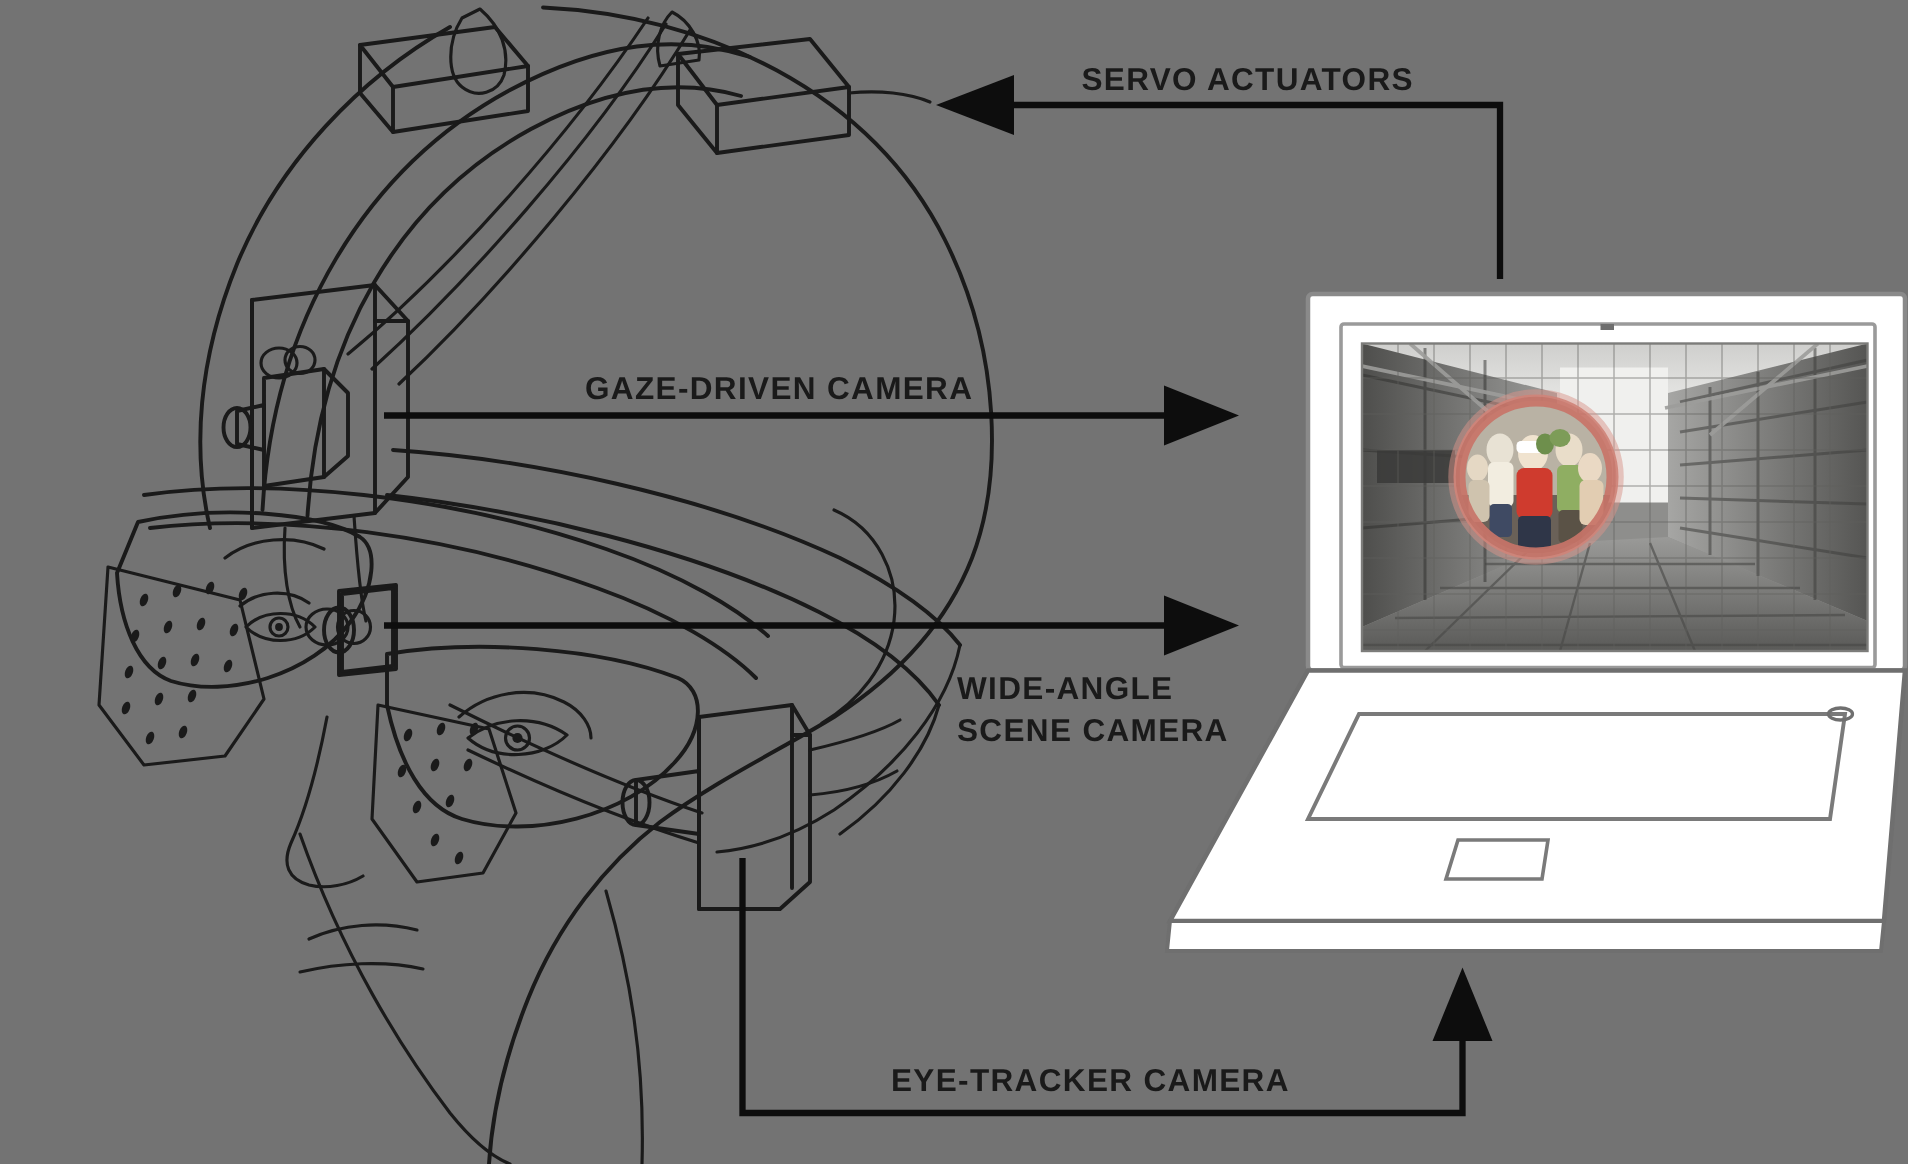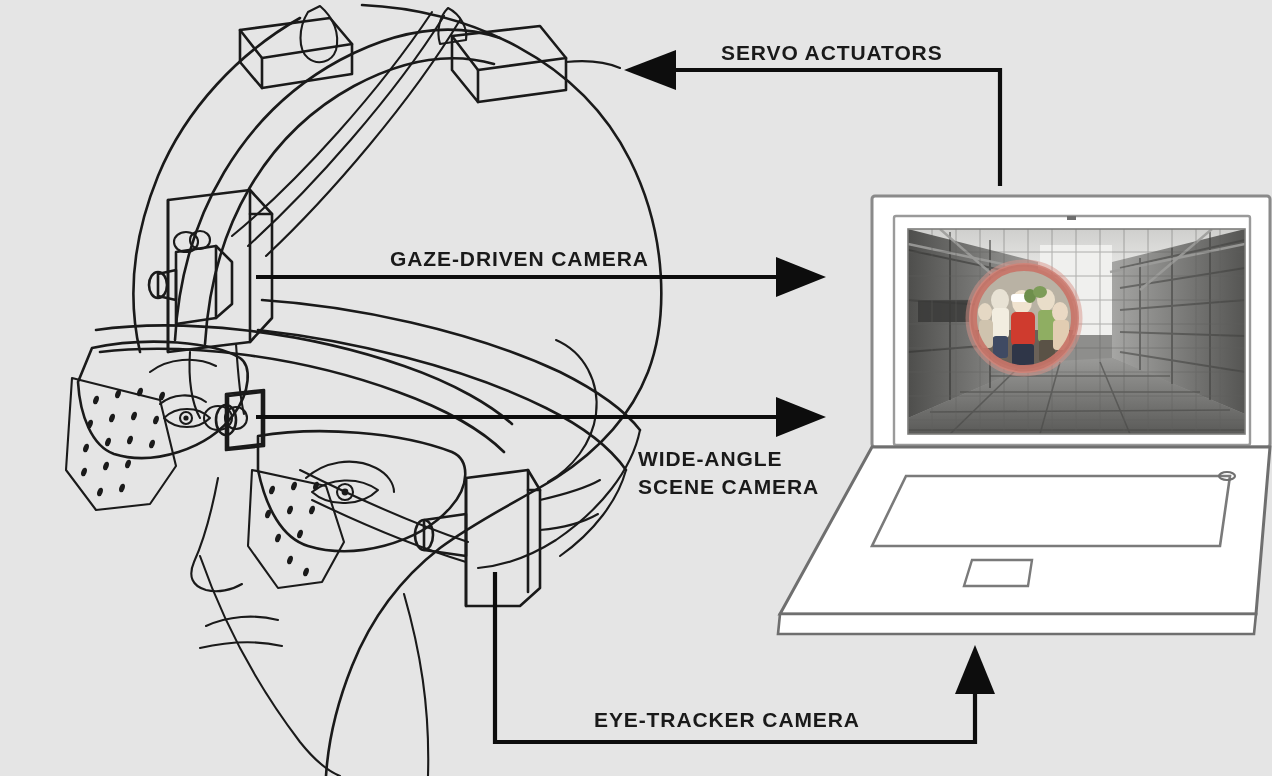--- a/index.html
+++ b/index.html
@@ -8,21 +8,21 @@
     padding: 0;
     background: #ffffff;
   }
   body {
     font-family: "Liberation Sans", sans-serif;
   }
   #diagram-root {
     position: relative;
     width: 1272px;
     height: 776px;
-    background: #e5e5e5;
+    background: #737373;
     overflow: hidden;
     text-decoration: underline;
   }
   #diagram-svg {
     position: absolute;
     left: 0;
     top: 0;
     width: 1272px;
     height: 776px;
   }

